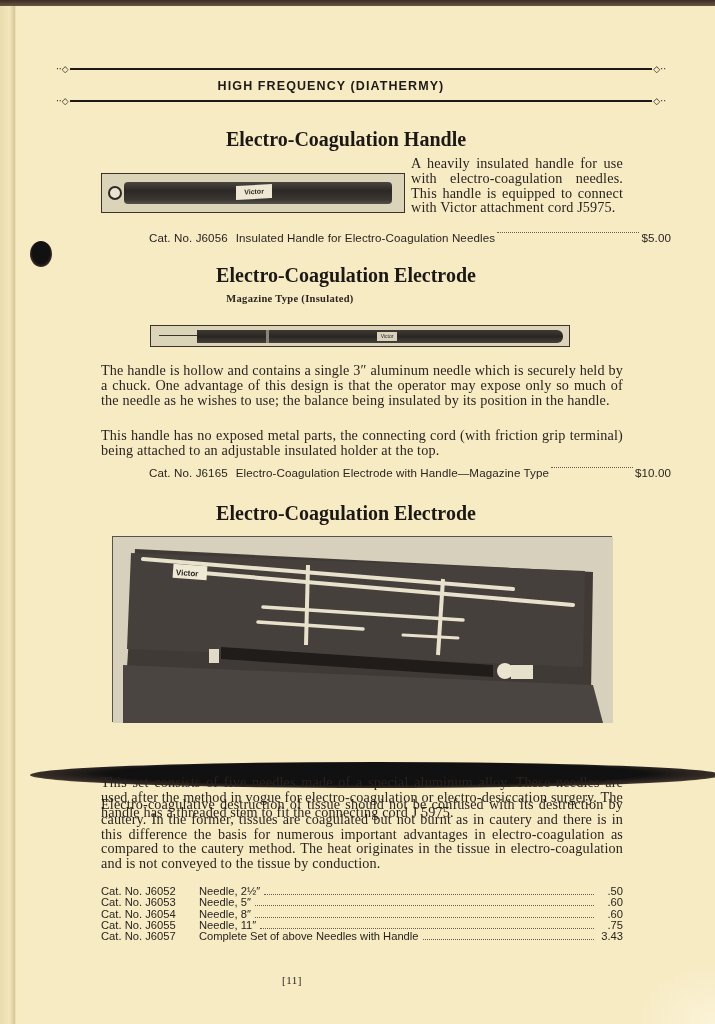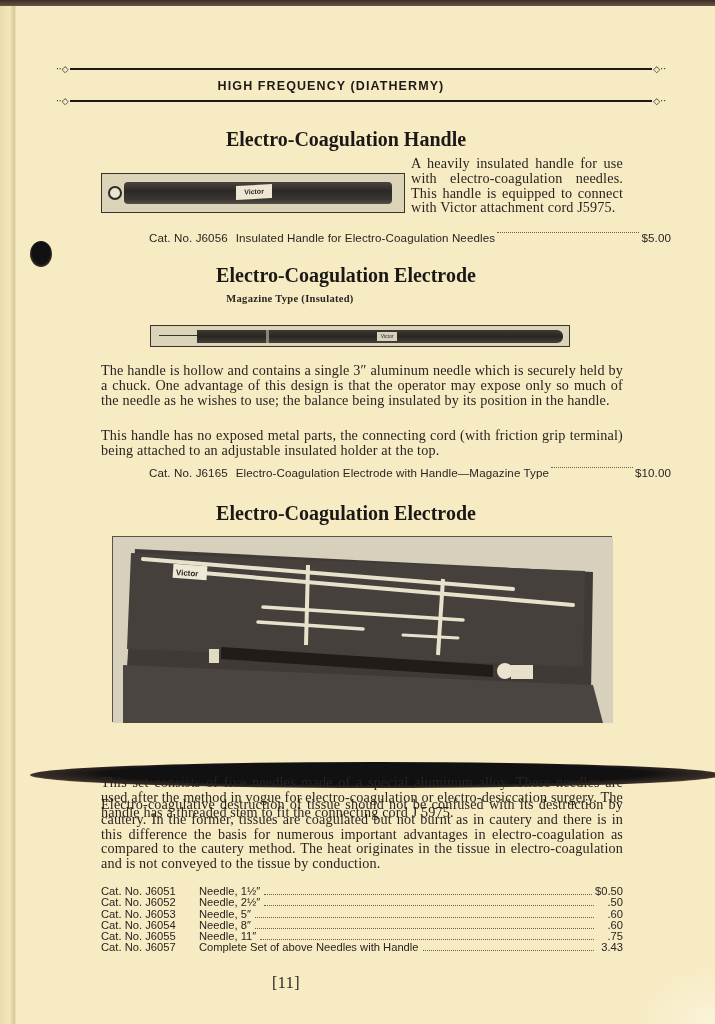--- a/index.html
+++ b/index.html
@@ -94,22 +94,22 @@
   .electrode-img .rod { position: absolute; left: 46px; top: 4px; width: 366px; height: 13px;
     background: linear-gradient(#3e3934, #2a2622 50%, #45403a); border-radius: 0 6px 6px 0; }
   .electrode-img .band { position: absolute; left: 115px; top: 4px; width: 3px; height: 13px; background: #8a8578; }
   .electrode-img .logo { position: absolute; left: 226px; top: 6px; width: 20px; height: 9px;
     background: #d8d2bd; font-size: 5px; font-family: "Liberation Sans", sans-serif; color: #2a2622; text-align:center; line-height: 9px; }
 
   .set-img { left: 112px; top: 536px; width: 500px; height: 186px; background: #d9d3bf; border: 1px solid #5a524a; }
   .set-img svg { position: absolute; left: 0; top: 0; }
 
   .page-num {
-    position: absolute; top: 974px; left: 2px; width: 568px; text-align: center;
-    font-size: 16px; color: #2a2420; letter-spacing: 0.5px;
+    position: absolute; top: 974px; left: 8px; width: 568px; text-align: center;
+    font-size: 11px; color: #2a2420; letter-spacing: 0.5px;
   }
 </style>
 </head>
 <body>
 
 <div class="top-edge"></div>
 <div class="spine"></div>
 <div class="corner-fade"></div>
 <div class="punch-hole h1"></div>
 <div class="punch-hole h2"></div>
@@ -177,26 +177,20 @@
     <polygon points="108,110 380,128 380,140 108,122" fill="#1f1c19"></polygon>
     <circle cx="392" cy="134" r="8" fill="#ebe5d0"></circle>
     <rect x="398" y="128" width="22" height="14" fill="#e6e0cb"></rect>
   </svg>
 </div>
 <div class="para" style="top:775px;">This set consists of five needles made of a special aluminum alloy. These needles are used after the method in vogue for electro-coagulation or electro-desiccation surgery. The handle has a threaded stem to fit the connecting cord J 5975.</div>
 <div class="para" style="top:797px;">Electro-coagulative destruction of tissue should not be confused with its destruction by cautery. In the former, tissues are coagulated but not burnt as in cautery and there is in this difference the basis for numerous important advantages in electro-coagulation as compared to the cautery method. The heat originates in the tissue in electro-coagulation and is not conveyed to the tissue by conduction.</div>
 
 <div class="needles">
   <div class="row">
-    <span class="cno">Cat. No. J6051</span>
-    <span class="desc">Needle, 1½″</span>
-    <span class="dots"></span>
-    <span class="price">$0.50</span>
-  </div>
-  <div class="row">
     <span class="cno">Cat. No. J6052</span>
     <span class="desc">Needle, 2½″</span>
     <span class="dots"></span>
     <span class="price">.50</span>
   </div>
   <div class="row">
     <span class="cno">Cat. No. J6053</span>
     <span class="desc">Needle, 5″</span>
     <span class="dots"></span>
     <span class="price">.60</span>

